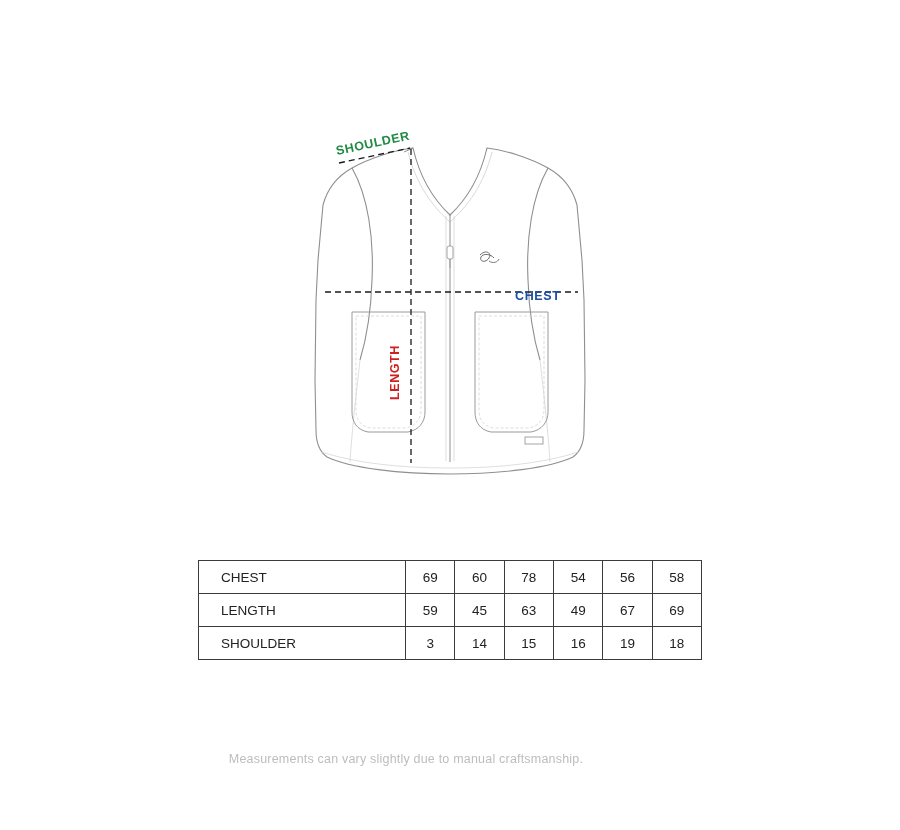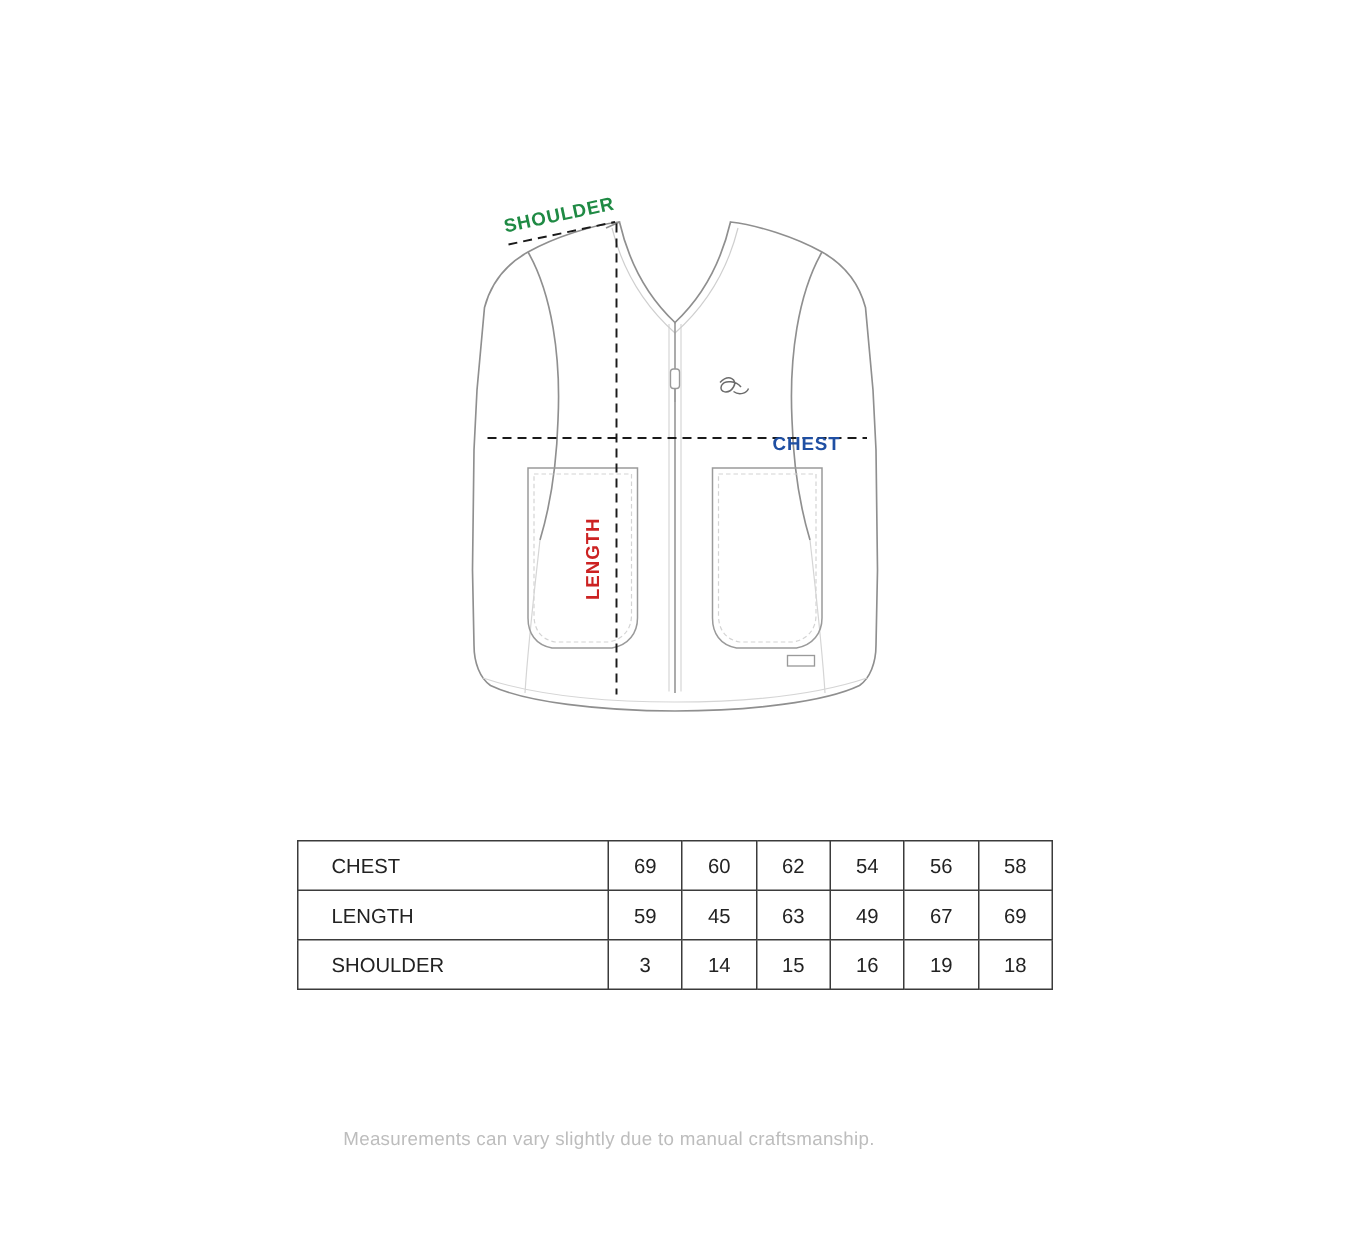--- a/index.html
+++ b/index.html
@@ -160,21 +160,21 @@
   </svg>
 </div>
 
 <div id="size-table-wrap">
   <table class="size-table">
     <tbody>
       <tr>
         <td class="label-col row-chest">CHEST</td>
         <td>69</td>
         <td>60</td>
-        <td>62</td>
+        <td>78</td>
         <td>54</td>
         <td>56</td>
         <td>58</td>
       </tr>
       <tr>
         <td class="label-col row-length">LENGTH</td>
         <td>59</td>
         <td>45</td>
         <td>63</td>
         <td>49</td>

